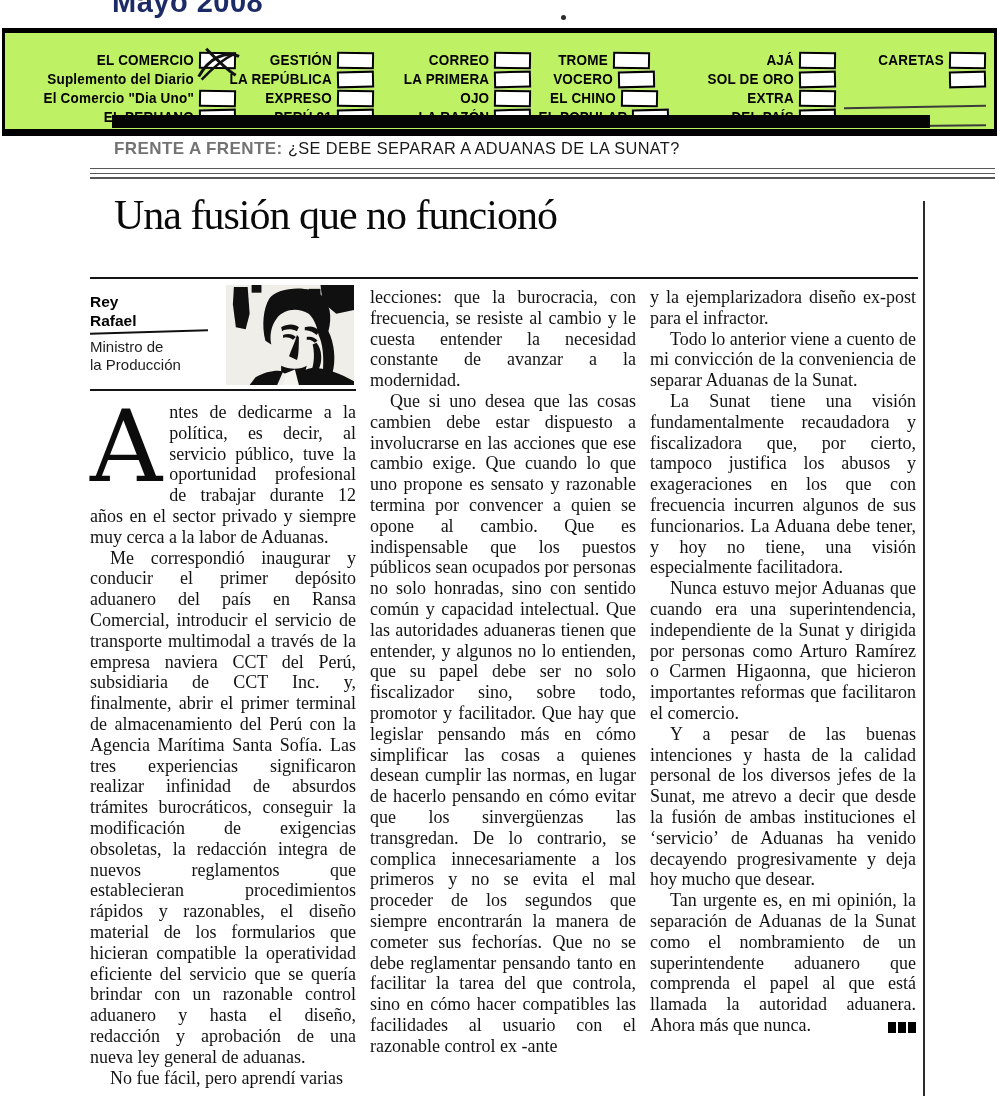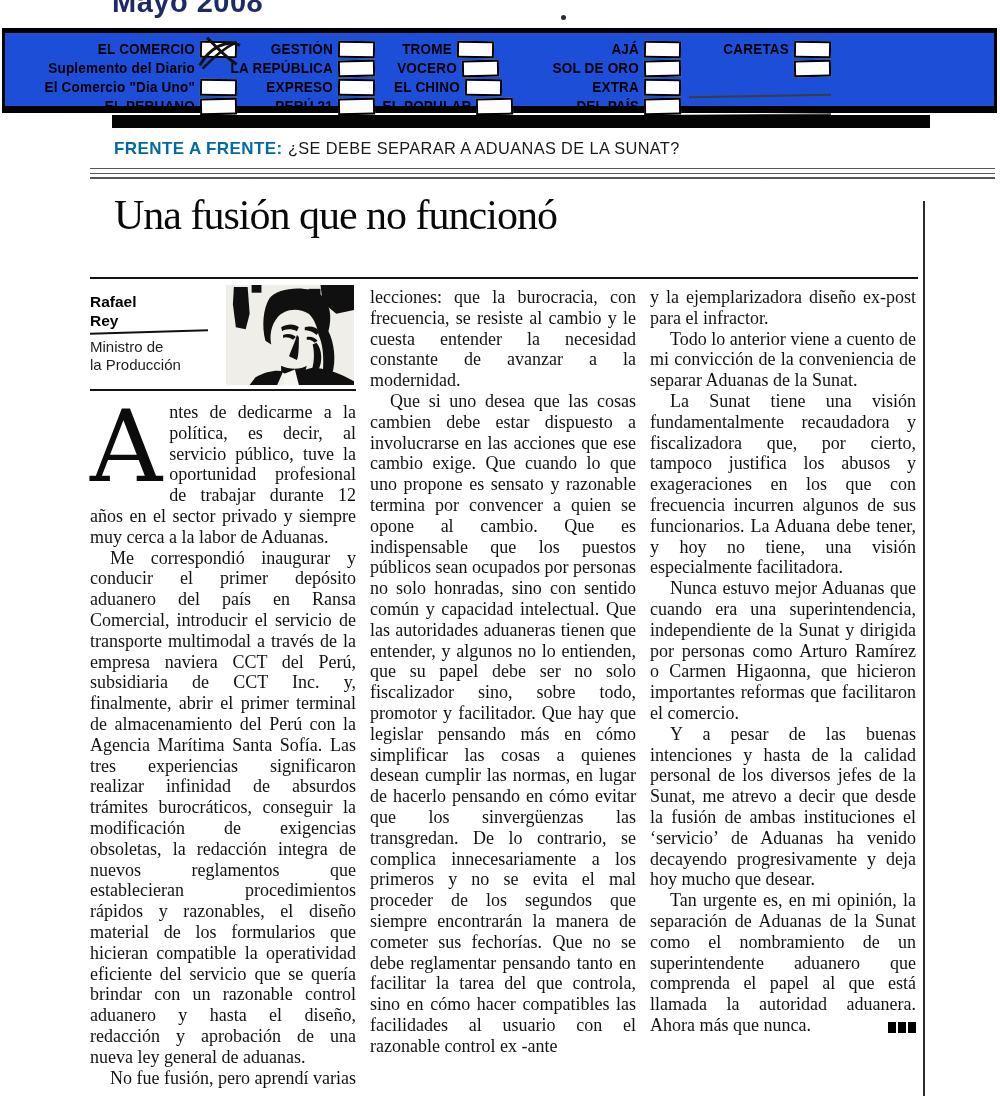--- a/index.html
+++ b/index.html
@@ -10,22 +10,22 @@
   }
   
   .date-label{
     position:absolute;left:112px;top:-14px;
     font-family:"Liberation Sans",sans-serif;font-weight:bold;
     font-size:29px;letter-spacing:.5px;color:#1c2b66;
   }
   .stray-dot{position:absolute;left:561px;top:15px;width:5px;height:5px;background:#2b2b2b;border-radius:50%;}
   
   .masthead{
-    position:absolute;left:2px;top:28px;width:995px;height:85px;
-    box-sizing:border-box;background:#1d4ed8;
+    position:absolute;left:2px;top:28px;width:995px;height:108px;
+    box-sizing:border-box;background:#bef264;
     border-top:5px solid #000;border-bottom:7px solid #000;
     border-left:3px solid #000;border-right:3px solid #000;
     display:flex;align-items:center;padding:18px 8px 2px 0;
   }
   .mh-col{display:flex;flex-direction:column;justify-content:center;}
   .mh-col.c1{width:232px;} .mh-col.c2{width:138px;} .mh-col.c3{width:158px;}
   .mh-col.c4{width:146px;align-items:center;} .mh-col.c5{width:160px;} .mh-col.c6{width:150px;}
   .mh-row{height:19px;display:flex;align-items:center;justify-content:flex-end;gap:5px;}
   .mh-label{
     font-size:13.5px;font-weight:bold;color:#000;letter-spacing:.2px;
@@ -39,21 +39,21 @@
   .mh-row:nth-child(odd) .mh-box{transform:rotate(1.1deg);}
   .mh-slot{width:37px;flex:0 0 auto;}
   .check-scribble{position:absolute;left:-6px;top:-7px;width:47px;height:34px;overflow:visible;}
   .mh-line{height:0;border-bottom:2px solid #3c3c3c;align-self:flex-end;}
   .mh-line.l1{width:142px;margin-top:13px;transform:rotate(-1deg);}
   .mh-line.l2{width:150px;margin-top:14px;transform:rotate(-.6deg);}
   
   .article{position:absolute;left:90px;top:115px;width:840px;}
   .black-bar{margin-left:22px;width:818px;height:13px;background:#050505;}
   .kicker{margin:11px 0 0 24px;font-size:17px;letter-spacing:.4px;white-space:nowrap;}
-  .kicker-lead{font-weight:bold;color:#0369a1;}
+  .kicker-lead{font-weight:bold;color:#737373;}
   .kicker-question{font-weight:normal;color:#1a1a1a;display:inline-block;transform:scaleX(.96);transform-origin:left;}
   .fancy-rule{
     margin-top:9px;width:905px;height:12px;
     background:repeating-linear-gradient(180deg,#3a3a3a 0 1.4px,transparent 1.4px 4.6px);
     opacity:.85;
   }
   .headline{
     margin:14px 0 0 24px;font-family:"Liberation Serif",serif;font-weight:400;
     font-size:42px;letter-spacing:-1px;color:#090909;line-height:1;
   }
@@ -132,20 +132,38 @@
       <div class="mh-row">
         <span class="mh-label">EXPRESO</span>
         <span class="mh-box"></span>
       </div>
       <div class="mh-row">
         <span class="mh-label">PERÚ 21</span>
         <span class="mh-box"></span>
       </div>
     </div>
 
+    <div class="mh-col c3">
+      <div class="mh-row">
+        <span class="mh-label">CORREO</span>
+        <span class="mh-box"></span>
+      </div>
+      <div class="mh-row">
+        <span class="mh-label">LA PRIMERA</span>
+        <span class="mh-box"></span>
+      </div>
+      <div class="mh-row">
+        <span class="mh-label">OJO</span>
+        <span class="mh-box"></span>
+      </div>
+      <div class="mh-row">
+        <span class="mh-label">LA RAZÓN</span>
+        <span class="mh-box"></span>
+      </div>
+    </div>
 
     <div class="mh-col c4">
       <div class="mh-row">
         <span class="mh-label">TROME</span>
         <span class="mh-box"></span>
       </div>
       <div class="mh-row">
         <span class="mh-label">VOCERO</span>
         <span class="mh-box"></span>
       </div>
@@ -207,22 +225,22 @@
 
     <h1 class="headline">Una fusión que no funcionó</h1>
 
     <div class="v-divider"></div>
 
     <div class="columns">
 
       <div class="col c-left">
         <div class="byline-card">
           <div class="byline-name">
+            <div>Rey</div>
             <div>Rafael</div>
-            <div>Rey</div>
           </div>
           <div class="name-underline"></div>
           <div class="byline-role">
             <div>Ministro de</div>
             <div>la Producción</div>
           </div>
           <svg class="portrait" viewBox="0 0 130 104" preserveAspectRatio="none">
             <rect width="130" height="104" fill="#f0eee8"></rect>
             <path d="M8,2 L22,2 L24,30 L20,46 L10,44 L7,20 Z" fill="#101010"></path>
             <rect x="26" y="0" width="10" height="8" fill="#101010"></rect>
@@ -237,21 +255,21 @@
             <path d="M56,84 C64,88 76,88 82,84 L80,92 C72,96 62,94 56,90 Z" fill="#101010"></path>
             <path d="M92,60 C98,68 98,80 94,88 L86,92 C90,82 90,70 88,62 Z" fill="#101010"></path>
             <path d="M88,86 C100,86 116,92 130,100 L130,104 L60,104 C66,96 76,88 88,86 Z" fill="#101010"></path>
             <path d="M30,96 C40,90 52,88 58,90 L52,104 L24,104 Z" fill="#101010"></path>
             <path d="M60,92 L70,88 L74,104 L58,104 Z" fill="#f6f5f0"></path>
           </svg>
         </div>
 
         <p class="body-p first-p"><span class="dropcap">A</span><span>ntes de dedicarme a la política, es decir, al servicio público, tuve la oportunidad profesional de trabajar durante 12 años en el sector privado y siempre muy cerca a la labor de Aduanas.</span></p>
         <p class="body-p indent"><span>Me correspondió inaugurar y conducir el primer depósito aduanero del país en Ransa Comercial, introducir el servicio de transporte multimodal a través de la empresa naviera CCT del Perú, subsidiaria de CCT Inc. y, finalmente, abrir el primer terminal de almacenamiento del Perú con la Agencia Marítima Santa Sofía. Las tres experiencias significaron realizar infinidad de absurdos trámites burocráticos, conseguir la modificación de exigencias obsoletas, la redacción integra de nuevos reglamentos que establecieran procedimientos rápidos y razonables, el diseño material de los formularios que hicieran compatible la operatividad eficiente del servicio que se quería brindar con un razonable control aduanero y hasta el diseño, redacción y aprobación de una nueva ley general de aduanas.</span></p>
-        <p class="body-p indent"><span>No fue fusión, pero aprendí varias</span></p>
+        <p class="body-p indent"><span>No fue fácil, pero aprendí varias</span></p>
       </div>
 
       <div class="col c-mid">
         <p class="body-p"><span>lecciones: que la burocracia, con frecuencia, se resiste al cambio y le cuesta entender la necesidad constante de avanzar a la modernidad.</span></p>
         <p class="body-p indent"><span>Que si uno desea que las cosas cambien debe estar dispuesto a involucrarse en las acciones que ese cambio exige. Que cuando lo que uno propone es sensato y razonable termina por convencer a quien se opone al cambio. Que es indispensable que los puestos públicos sean ocupados por personas no solo honradas, sino con sentido común y capacidad intelectual. Que las autoridades aduaneras tienen que entender, y algunos no lo entienden, que su papel debe ser no solo fiscalizador sino, sobre todo, promotor y facilitador. Que hay que legislar pensando más en cómo simplificar las cosas a quienes desean cumplir las normas, en lugar de hacerlo pensando en cómo evitar que los sinvergüenzas las transgredan. De lo contrario, se complica innecesariamente a los primeros y no se evita el mal proceder de los segundos que siempre encontrarán la manera de cometer sus fechorías. Que no se debe reglamentar pensando tanto en facilitar la tarea del que controla, sino en cómo hacer compatibles las facilidades al usuario con el razonable control ex -ante</span></p>
       </div>
 
       <div class="col c-right">
         <p class="body-p"><span>y la ejemplarizadora diseño ex-post para el infractor.</span></p>
         <p class="body-p indent"><span>Todo lo anterior viene a cuento de mi convicción de la conveniencia de separar Aduanas de la Sunat.</span></p>

